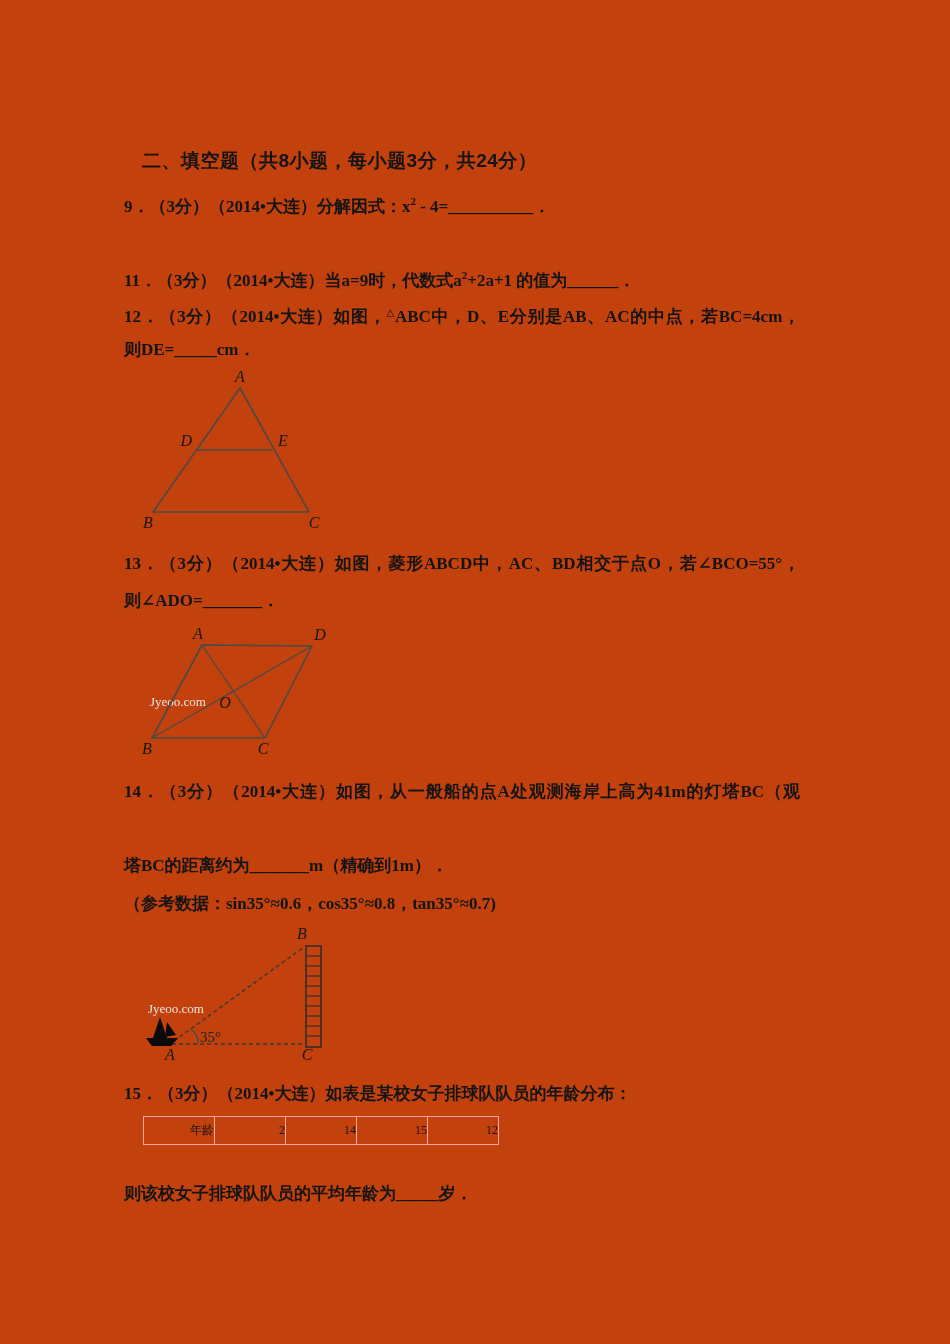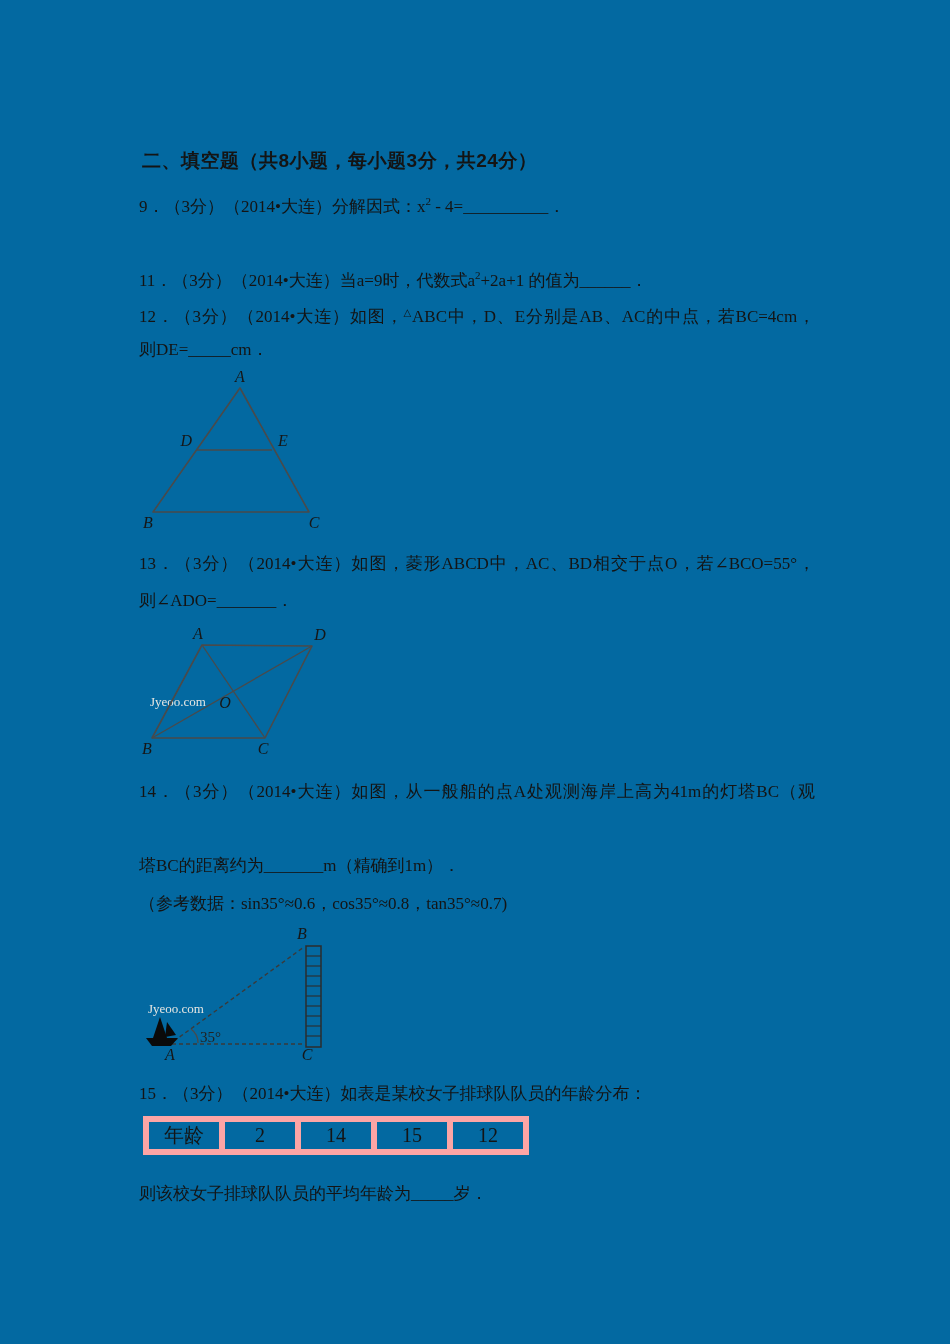--- a/index.html
+++ b/index.html
@@ -1,23 +1,23 @@
 <!DOCTYPE html>
 <html><head>
 <meta charset="utf-8">
 <style>
   html,body { margin:0; padding:0; background:#ffffff; }
   .page {
-    position:relative; width:950px; height:1344px; background:#0369a1;
+    position:relative; width:950px; height:1344px; background:#c2410c;
     font-family:"Liberation Serif","DejaVu Serif",serif; color:#141414;
     overflow:hidden;
   }
   .line {
-    position:absolute; left:139px; font-size:17px; line-height:25px;
-    white-space:pre; color:#141414;
+    position:absolute; left:124px; font-size:17px; line-height:25px;
+    white-space:pre; color:#141414;font-weight:bold;
   }
   .just {
     width:676px; white-space:normal;
     text-align:justify; text-align-last:justify;
   }
   .heading {
     left:142px; font-family:"Liberation Sans","DejaVu Sans",sans-serif;
     font-weight:bold; font-size:19px; letter-spacing:0.5px;
   }
   .sup2 { font-size:11px; vertical-align:7px; }
@@ -33,22 +33,22 @@
   .anglelabel {
     font-family:"Liberation Serif","DejaVu Serif",serif;
     font-style:normal; font-size:15px; fill:#222;
   }
   .wm { font-style:normal; font-size:13px; fill:#e6e6e2; }
   table.freq {
     position:absolute; left:143px; top:1116px;
     border-collapse:collapse; font-family:"Liberation Serif","DejaVu Serif",serif;
   }
   table.freq td {
-    border:6px solid #fca5a5; width:70px; height:27px;
-    text-align:center; vertical-align:middle; font-size:20px; padding:0; color:#141414;
+    border:1px solid #fca5a5; width:70px; height:27px;
+    text-align:right; vertical-align:middle; font-size:12px; padding:0; color:#141414;
   }
 </style>
 </head>
 <body>
 
 <div class="page">
 
   <div class="line heading" style="top:148px">二、填空题（共8小题，每小题3分，共24分）</div>
 
   <div class="line" style="top:189px"><span>9．（3分）（2014•大连）分解因式：x</span><span class="sup2">2</span><span> - 4=__________．</span></div>

